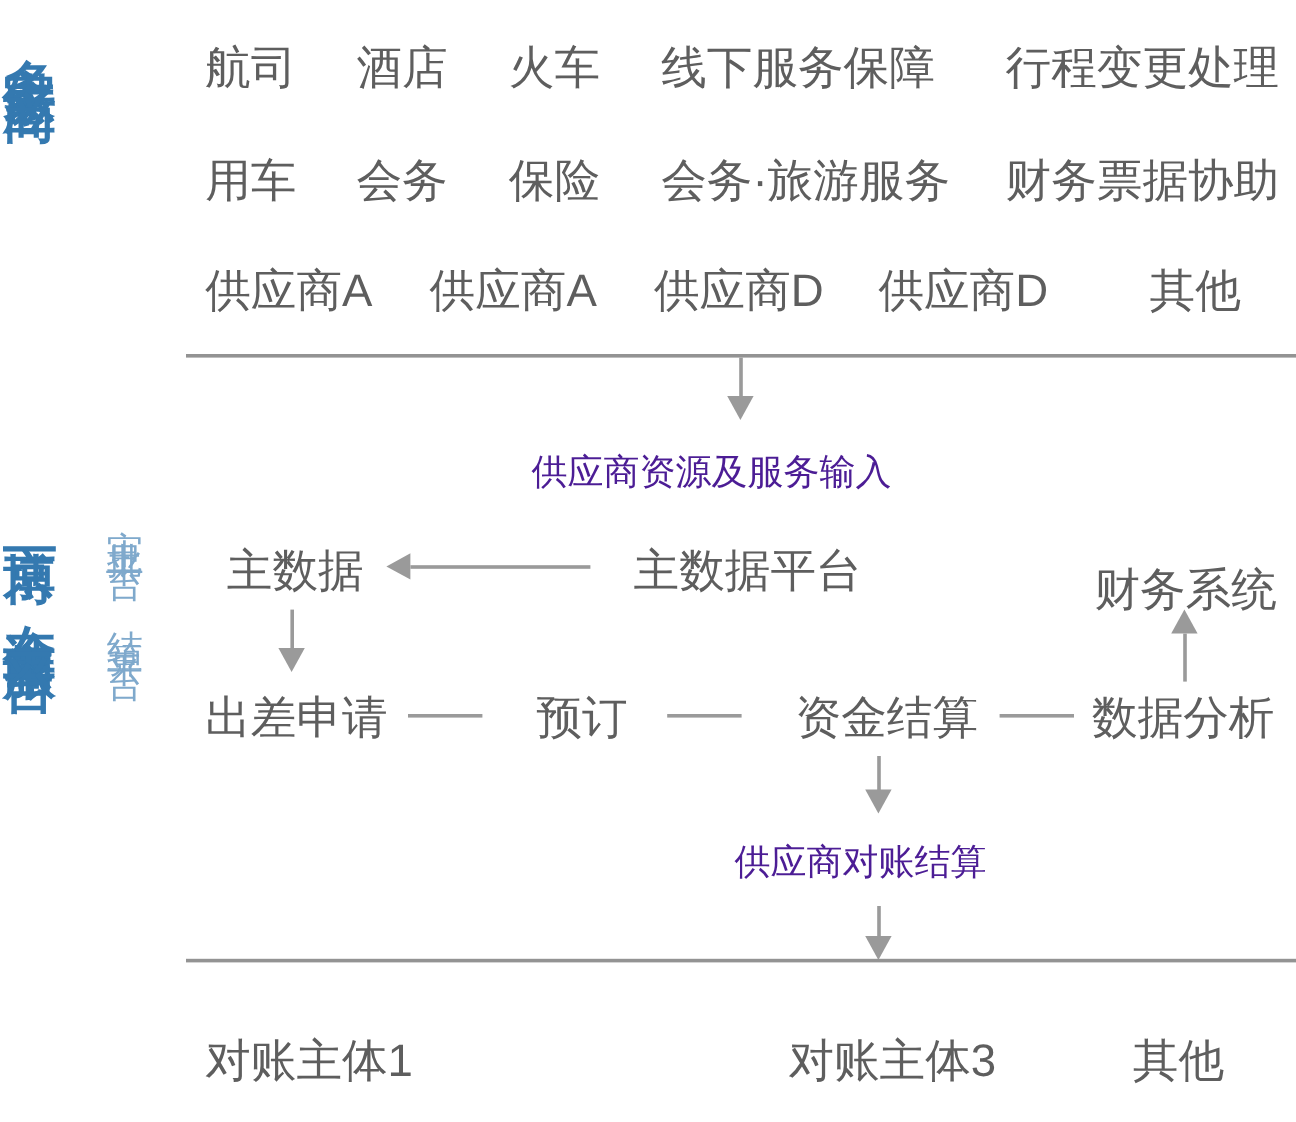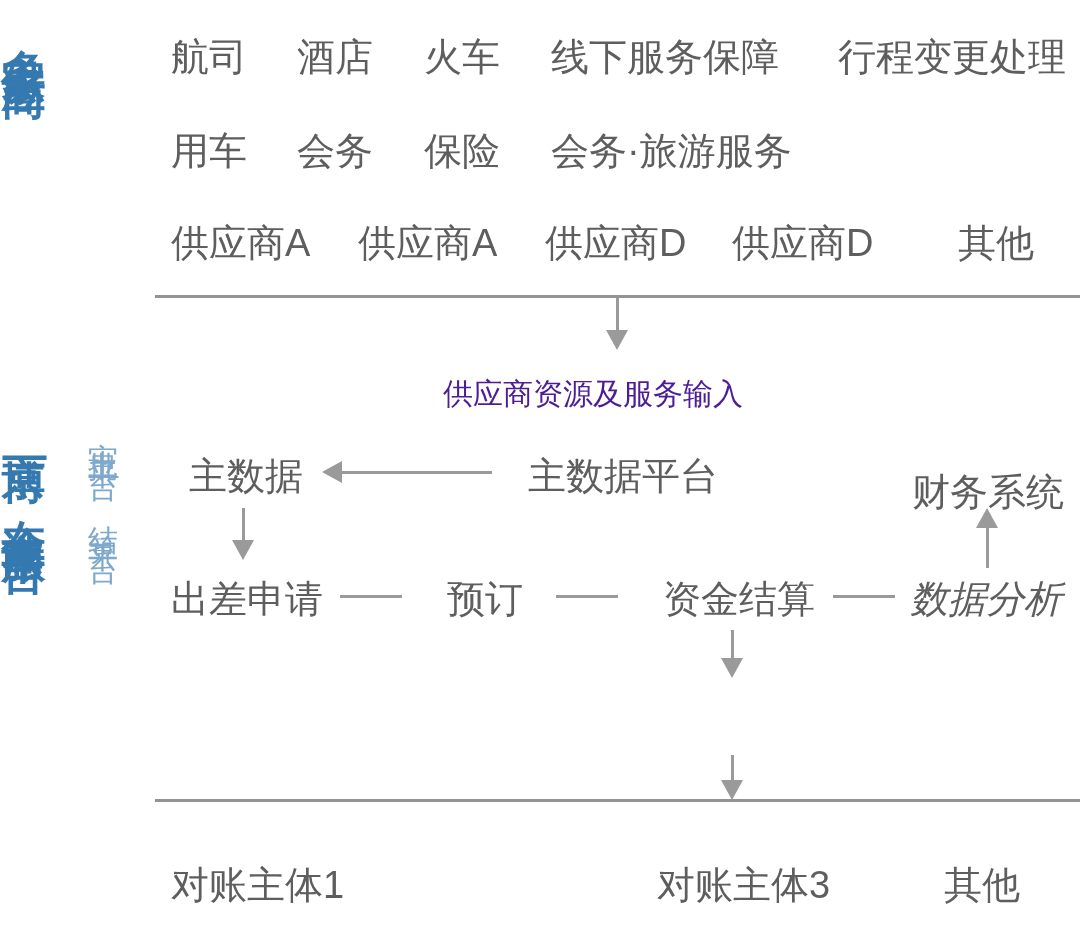--- a/index.html
+++ b/index.html
@@ -137,20 +137,21 @@
   <div class="node" style="left:171px; top:38px;">航司</div>
   <div class="node" style="left:297px; top:38px;">酒店</div>
   <div class="node" style="left:424px; top:38px;">火车</div>
   <div class="node" style="left:838px; top:38px;">行程变更处理</div>
   <div class="node" style="left:551px; top:38px;">线下服务保障</div>
 
   <div class="node" style="left:171px; top:132px;">用车</div>
   <div class="node" style="left:297px; top:132px;">会务</div>
   <div class="node" style="left:424px; top:132px;">保险</div>
   <div class="node" style="left:551px; top:132px;">会务·旅游服务</div>
+  <div class="node" style="left:838px; top:132px;">财务票据协助</div>
 
   <div class="node" style="left:171px; top:224px;">供应商A</div>
   <div class="node" style="left:358px; top:224px;">供应商A</div>
   <div class="node" style="left:545px; top:224px;">供应商D</div>
   <div class="node" style="left:732px; top:224px;">供应商D</div>
   <div class="node" style="left:958px; top:224px;">其他</div>
 
   <div class="divider" style="left:155px; top:295px; width:925px;"></div>
 
   <div class="vline" style="left:616px; top:298px; height:36px;"></div>
@@ -174,25 +175,26 @@
 
   <div class="node" style="left:171px; top:580px;">出差申请</div>
   <div class="dash" style="left:340px; top:595px; width:62px;"></div>
 
   <div class="node" style="left:447px; top:580px;">预订</div>
   <div class="dash" style="left:556px; top:595px; width:62px;"></div>
 
   <div class="node" style="left:663px; top:580px;">资金结算</div>
   <div class="dash" style="left:833px; top:595px; width:62px;"></div>
 
-  <div class="node" style="left:910px; top:580px;font-style:italic;">数据分析</div>
+  <div class="node" style="left:910px; top:580px;">数据分析</div>
 
   <div class="vline" style="left:731px; top:630px; height:32px;"></div>
   <div class="arrow-down" style="left:721px; top:658px;"></div>
 
+  <div class="node-blue" style="left:612px; top:704px;">供应商对账结算</div>
 
   <div class="vline" style="left:731px; top:755px; height:28px;"></div>
   <div class="arrow-down" style="left:721px; top:780px;"></div>
 
   <div class="divider" style="left:155px; top:799px; width:925px;"></div>
 
   <div class="node" style="left:171px; top:866px;">对账主体1</div>
   <div class="node" style="left:657px; top:866px;">对账主体3</div>
   <div class="node" style="left:944px; top:866px;">其他</div>
 

